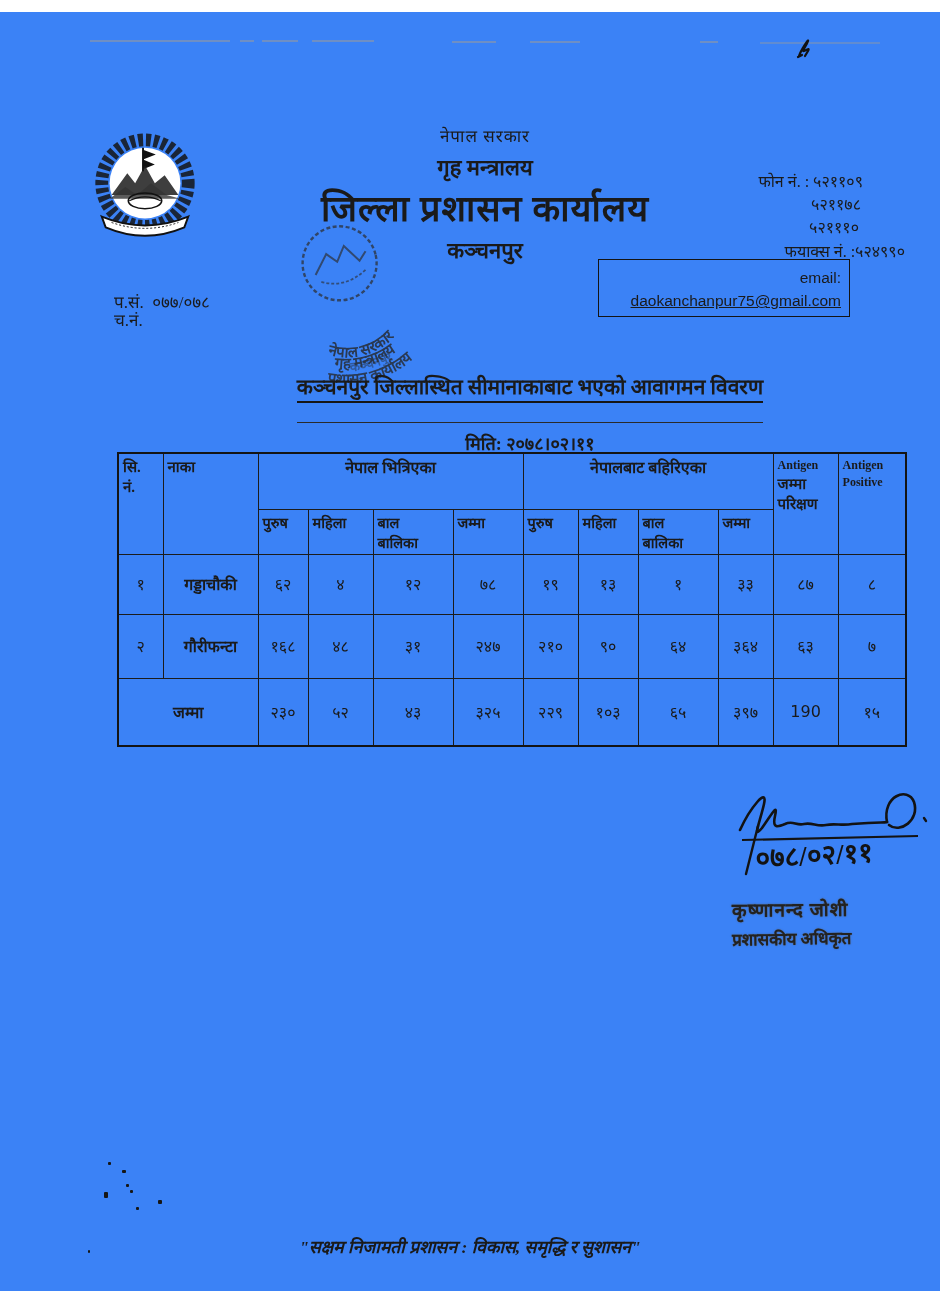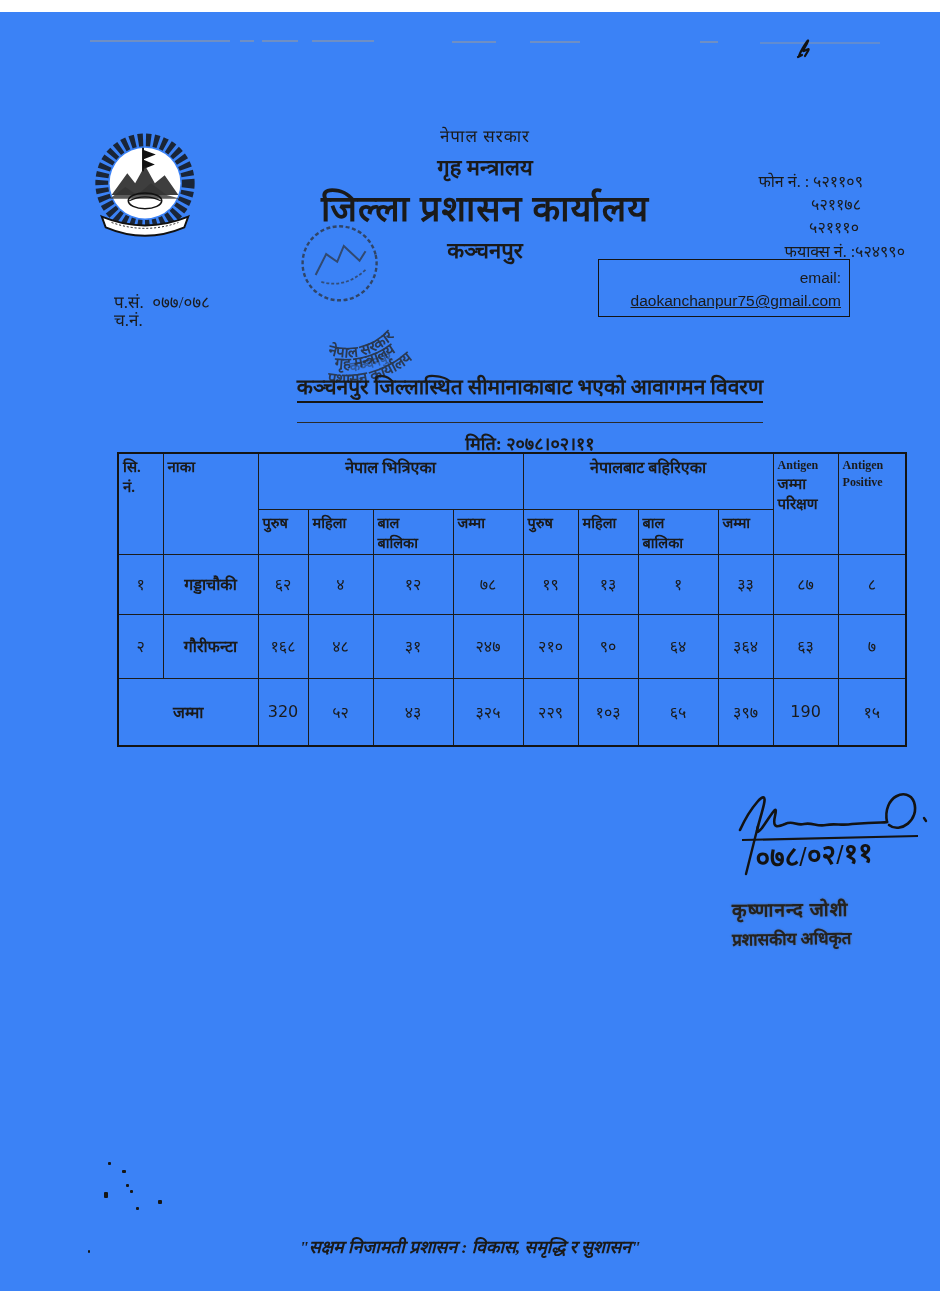--- a/index.html
+++ b/index.html
@@ -214,21 +214,21 @@
         <td class="num">२४७</td>
         <td class="num">२१०</td>
         <td class="num">९०</td>
         <td class="num">६४</td>
         <td class="num">३६४</td>
         <td class="num">६३</td>
         <td class="num">७</td>
       </tr>
       <tr style="height:68px">
         <td colspan="2" class="total-label">जम्मा</td>
-        <td class="num">320</td>
+        <td class="num">२३०</td>
         <td class="num">५२</td>
         <td class="num">४३</td>
         <td class="num">३२५</td>
         <td class="num">२२९</td>
         <td class="num">१०३</td>
         <td class="num">६५</td>
         <td class="num">३९७</td>
         <td class="num">190</td>
         <td class="num">१५</td>
       </tr>

